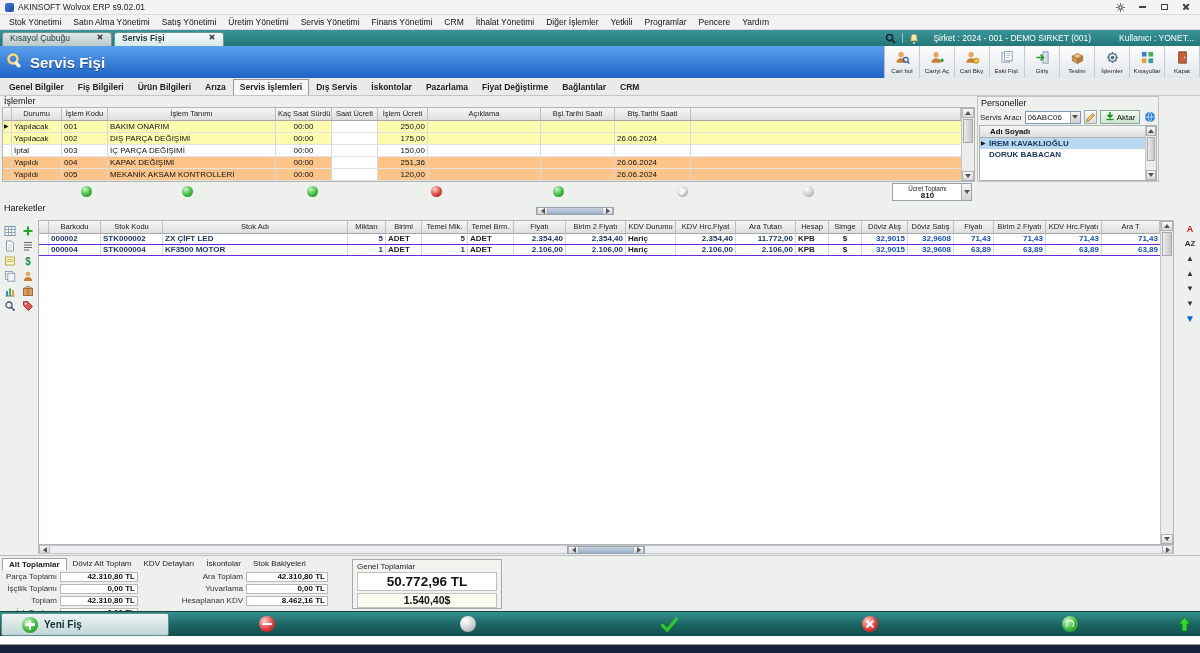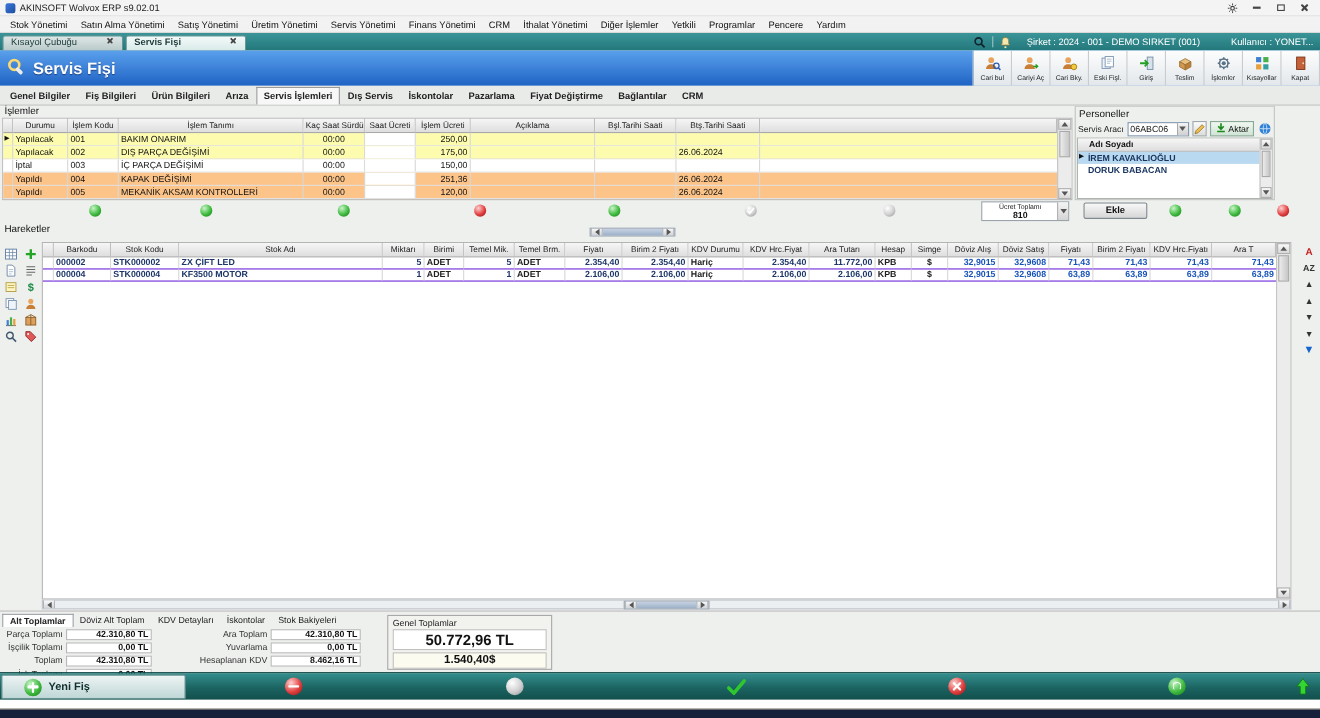--- a/index.html
+++ b/index.html
@@ -511,26 +511,20 @@
             <span class="tri-up"></span>
           </span>
         <span class="vs-thumb"></span>
         <span class="vs-btn down">
             <span class="tri-down"></span>
           </span>
       </div>
     </div>
   </div>
 
-  <div class="right-actions">
-    <div class="ekle-btn">Ekle</div>
-    <span class="sphere s11 green" style="left:86px"></span>
-    <span class="sphere s11 green" style="left:140px"></span>
-    <span class="sphere s11 red" style="left:184px"></span>
-  </div>
 
   <div class="sec-label lbl-hareketler">Hareketler</div>
   <div class="pan-control top">
     <span class="pc-btn">
         <span class="tri-left"></span>
       </span>
     <span class="pc-thumb"></span>
     <span class="pc-btn">
         <span class="tri-right"></span>
       </span>

